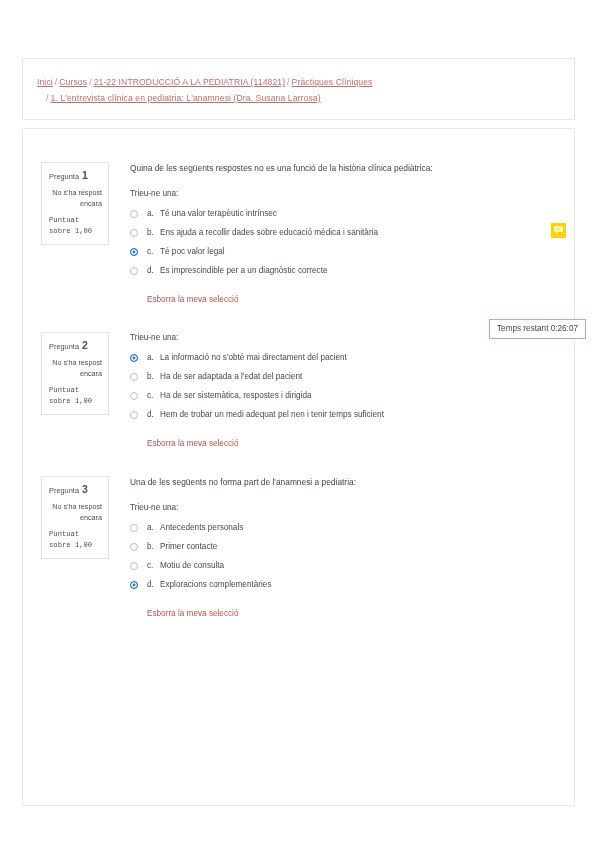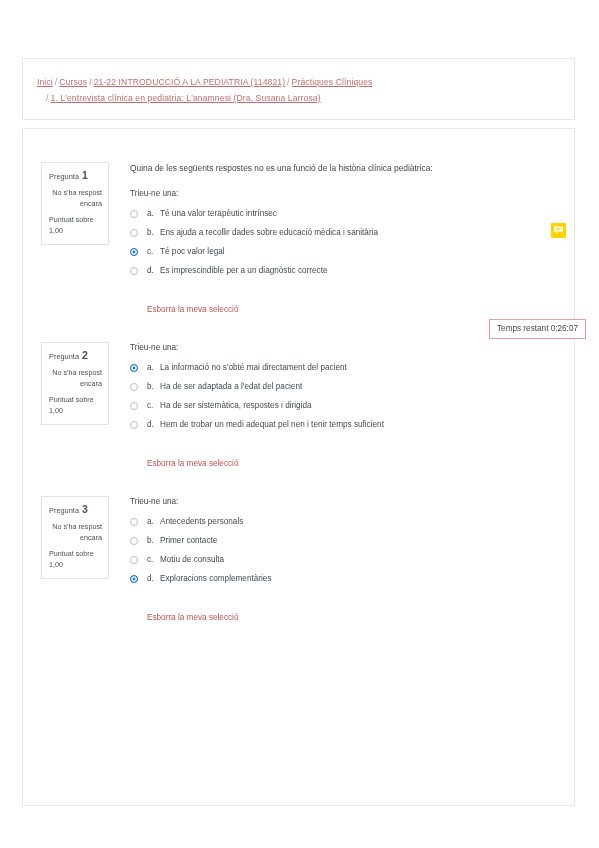--- a/index.html
+++ b/index.html
@@ -96,21 +96,21 @@
     white-space: nowrap;
     margin-bottom: 6px;
   }
   .q-info .q-num b {
     font-size: 10.5px;
     font-weight: bold;
     vertical-align: -0.5px;
     margin-left: 1px;
   }
   .q-info .q-state { margin-bottom: 6px; text-align: right; }
-  .q-info .q-marked { margin-bottom: 0; }
+  .q-info .q-marked { margin-bottom: 0; font-family: Liberation Mono, monospace; }
 
   .q-body {
     flex: 1 1 auto;
     margin-left: 21px;
     padding-right: 14px;
   }
   .q-text {
     font-size: 8.4px;
     line-height: 12px;
     color: #3f464e;
@@ -169,21 +169,21 @@
     height: 15px;
     background: #ffd200;
     display: flex;
     align-items: center;
     justify-content: center;
     cursor: pointer;
   }
   .flag-icon svg { display: block; }
 
   .clear-link {
-    margin-top: 19px;
+    margin-top: 9px;
     margin-left: 17px;
     font-size: 8.2px;
     line-height: 11px;
     color: #c2504f;
     cursor: pointer;
     display: inline-block;
   }
 
   
   .timer {
@@ -303,20 +303,21 @@
     <div class="question q3">
       <div class="q-info">
         <div class="q-num">
           <span>Pregunta</span>
           <b>3</b>
         </div>
         <div class="q-state">No s'ha respost encara</div>
         <div class="q-marked">Puntuat sobre 1,00</div>
       </div>
       <div class="q-body">
+        <div class="q-text">Una de les següents no forma part de l'anamnesi a pediatria:</div>
         <div class="q-prompt">Trieu-ne una:</div>
         <div class="answers">
           <div class="answer">
             <span class="radio"></span>
             <span class="ans-letter">a.</span>
             <span class="ans-text">Antecedents personals</span>
           </div>
           <div class="answer">
             <span class="radio"></span>
             <span class="ans-letter">b.</span>

